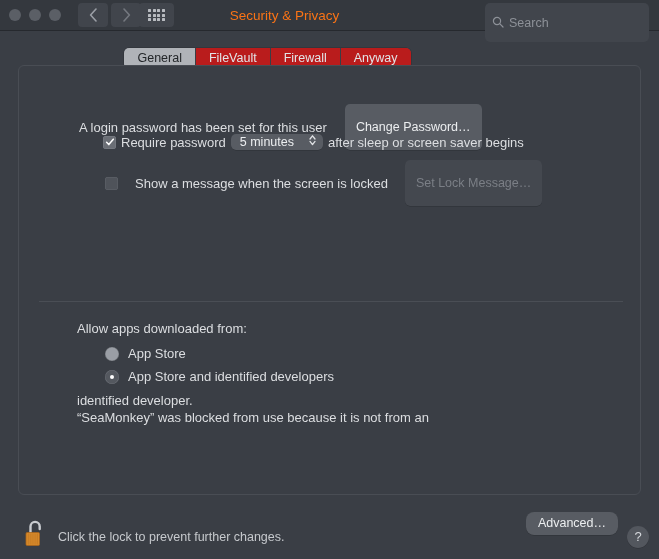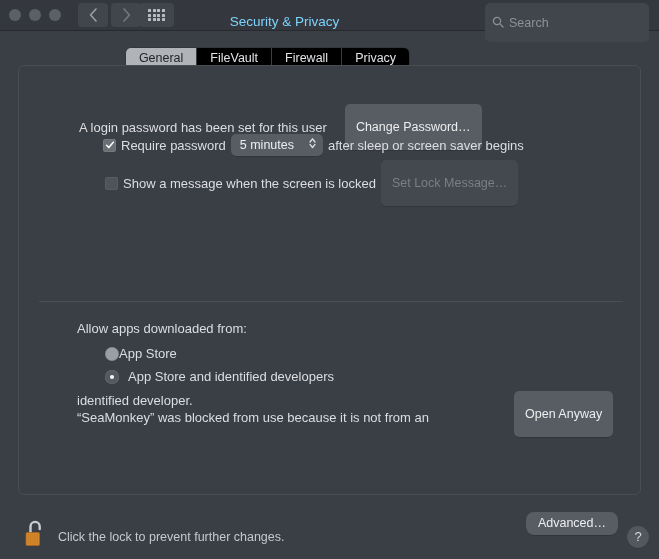--- a/index.html
+++ b/index.html
@@ -71,27 +71,27 @@
     gap: 1.5px;
   }
   .dotgrid i {
     width: 3px; height: 3px;
     background: #b9bcc1;
     border-radius: 0.5px;
     display: block;
   }
   .win-title {
     position: absolute;
-    left: 0; top: 6px;
+    left: 0; top: 0;
     width: 569px;
     height: 31px;
     line-height: 31px;
     text-align: center;
     font-size: 13.5px;
-    color: #7dd3fc;
+    color: #f97316;
   }
   .searchfield {
     position: absolute;
     right: 10px; top: 3px;
     width: 164px; height: 39px;
     background: #41454c;
     border-radius: 5px;
     display: flex;
     align-items: center;
     padding: 0 7px;
@@ -119,21 +119,21 @@
     background: #4a4e55;
     box-shadow: 0 0 0 0.5px #2c3036;
   }
   .tab {
     padding: 0 13px;
     height: 21px;
     line-height: 21px;
     font-size: 12.5px;
     color: #e2e4e7;
     border-right: 1px solid #3a3e45;
-    background: #000000;
+    background: #b91c1c;
   }
   .tab:last-child { border-right: none; }
   .tab.active {
     background: #b0b3b8;
     color: #232629;
   }
 
   
   .panel {
     position: absolute;
@@ -174,21 +174,21 @@
     justify-content: center;
     flex: 0 0 auto;
   }
   .cbox.off { background: #4f535a; box-shadow: inset 0 0 0 0.5px #62666d; }
   .cbox svg { display: block; }
 
   
   .popup {
     background: #585c63;
     border-radius: 5px;
-    height: 22px;
+    height: 16px;
     display: inline-flex;
     align-items: center;
     padding: 0 6px 0 9px;
     gap: 14px;
     box-shadow: 0 0.5px 0.5px rgba(0,0,0,0.25);
   }
   .popup .pval { font-size: 12.5px; color: #eceef0; white-space: nowrap; }
   .popup .parrow { display: block; }
 
   
@@ -309,21 +309,21 @@
     </span>
     <span class="sph">Search</span>
   </div>
 </div>
 
 <div class="tabbar">
   <div class="tabs">
     <div class="tab active">General</div>
     <div class="tab">FileVault</div>
     <div class="tab">Firewall</div>
-    <div class="tab">Privacy</div>
+    <div class="tab">Anyway</div>
   </div>
 </div>
 
 <div class="panel">
 
   <div class="row" style="left:60px; top:38px; gap:18px;">
     <span class="label">A login password has been set for this user</span>
     <span class="pushbtn">Change Password…</span>
   </div>
 
@@ -341,50 +341,49 @@
       <span class="parrow">
         <svg width="9" height="14" viewBox="0 0 9 14">
           <path d="M2 6 L4.5 2.8 L7 6" fill="none" stroke="#dfe1e4" stroke-width="1.3" stroke-linecap="round" stroke-linejoin="round"></path>
           <path d="M2 8.4 L4.5 11.6 L7 8.4" fill="none" stroke="#dfe1e4" stroke-width="1.3" stroke-linecap="round" stroke-linejoin="round"></path>
         </svg>
       </span>
     </span>
     <span class="label">after sleep or screen saver begins</span>
   </div>
 
-  <div class="row" style="left:86px; top:94px; gap:5px;">
+  <div class="row" style="left:86px; top:94px; gap:17px;">
     <span class="cbox off"></span>
     <span class="label">Show a message when the screen is locked</span>
     <span class="pushbtn disabled">Set Lock Message…</span>
   </div>
 
   <div class="divider"></div>
 
   <div class="row" style="left:58px; top:255px;">
     <span class="label">Allow apps downloaded from:</span>
   </div>
 
-  <div class="row" style="left:86px; top:280px; ">
+  <div class="row" style="left:86px; top:280px; gap:9px;">
     <span class="radio"></span>
     <span class="label">App Store</span>
   </div>
 
   <div class="row" style="left:86px; top:303px; gap:9px;">
     <span class="radio sel">
       <span class="dot"></span>
     </span>
     <span class="label">App Store and identified developers</span>
   </div>
 
   <div style="position:absolute; left:58px; top:326px; width:400px;">
     <div class="label" style="line-height:17px;">identified developer.</div>
     <div class="label" style="line-height:17px;">“SeaMonkey” was blocked from use because it is not from an</div>
   </div>
 
-  <span class="pushbtn" style="position:absolute; left:495px; top:325px;">Open Anyway</span>
 </div>
 
 <div class="lockicon">
   <span>
     <svg width="28" height="32" viewBox="0 0 28 32">
 
       <path d="M8.5 15 L8.5 8.5 A4.6 4.6 0 0 1 17.7 8.5 L17.7 11" fill="none" stroke="#c9ccd0" stroke-width="2.4" stroke-linecap="round"></path>
 
       <rect x="4" y="14.5" width="13.5" height="13" rx="1.2" fill="#d98b2b"></rect>
       <rect x="4" y="14.5" width="13.5" height="13" rx="1.2" fill="none" stroke="#a8641a" stroke-width="0.8"></rect>

